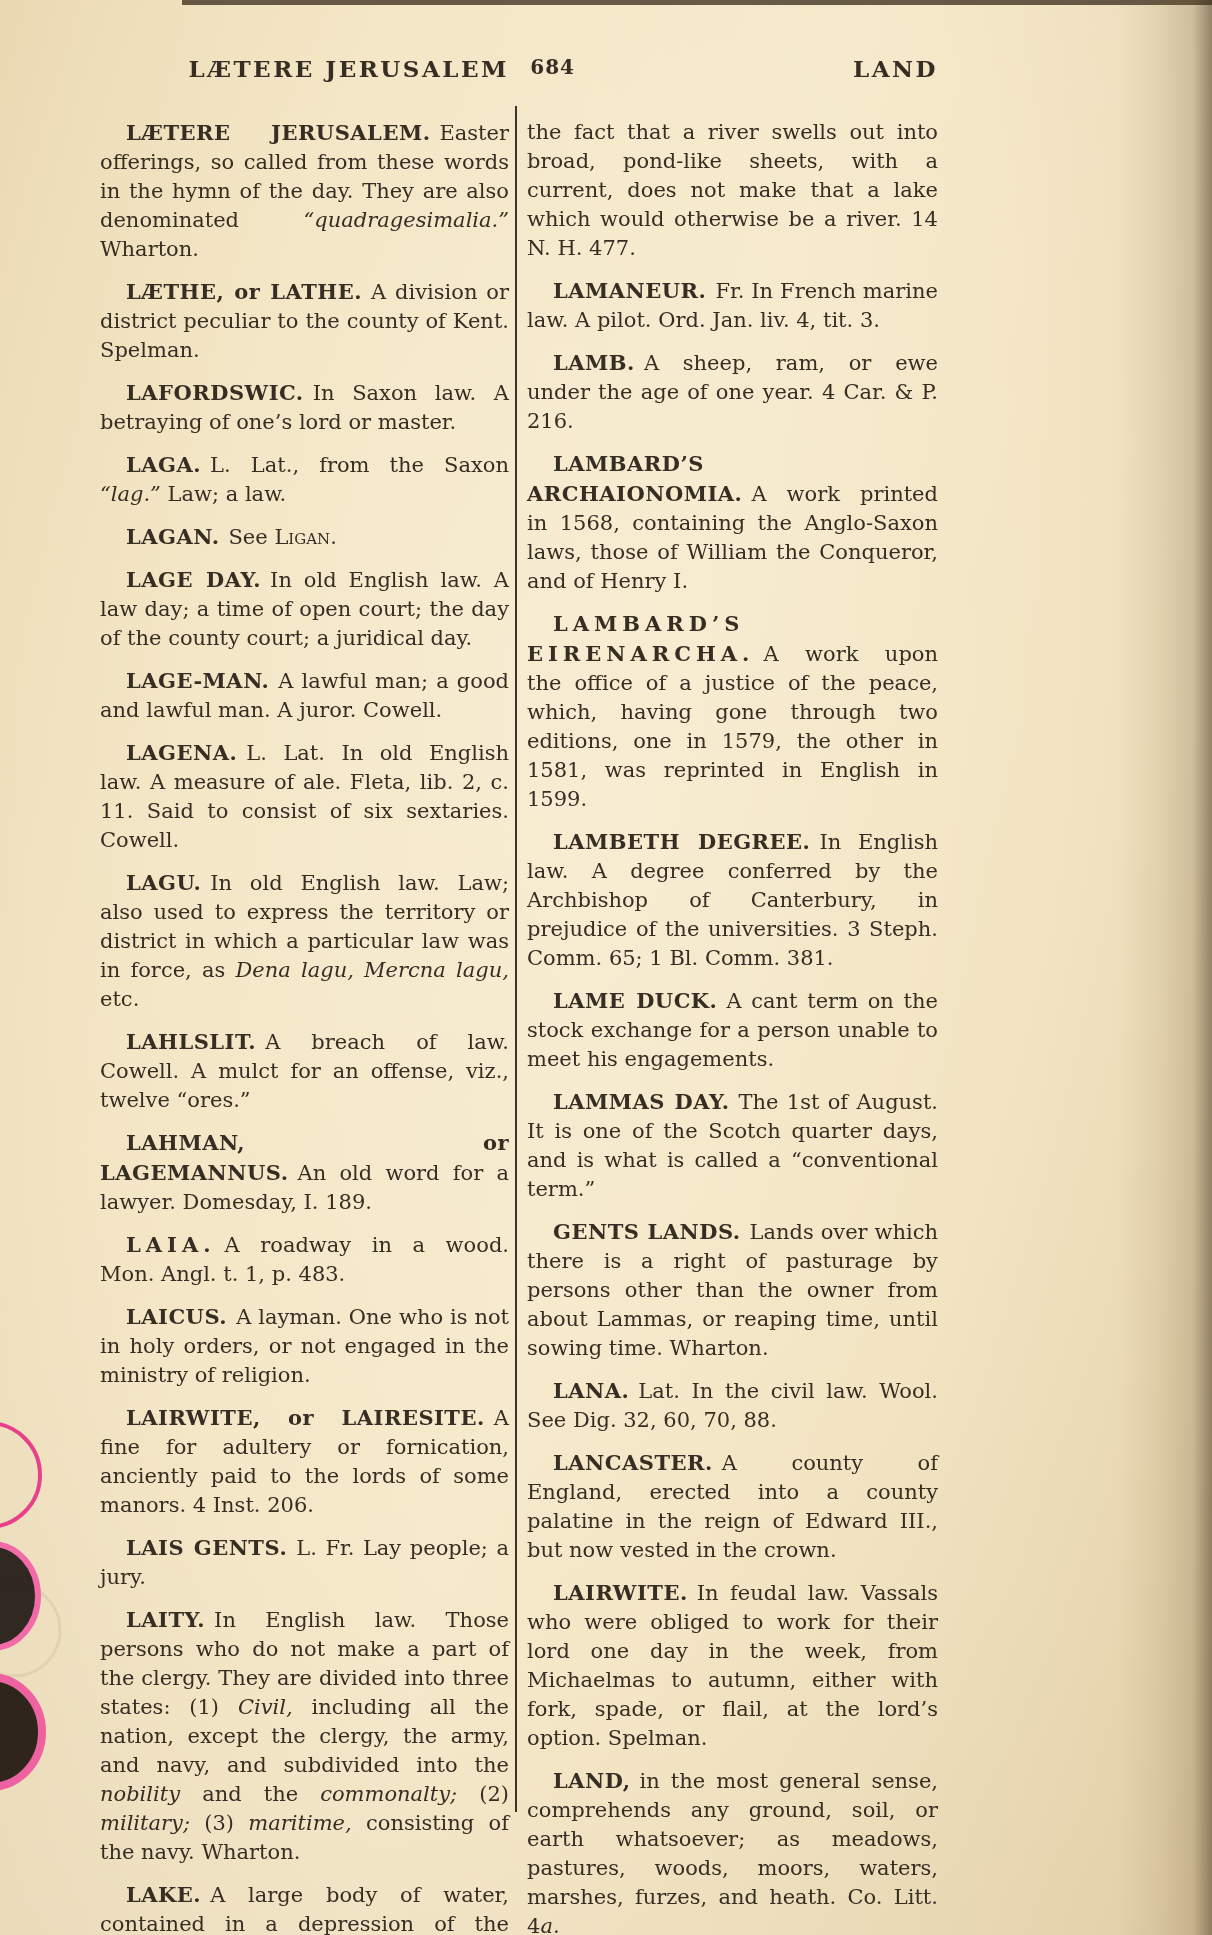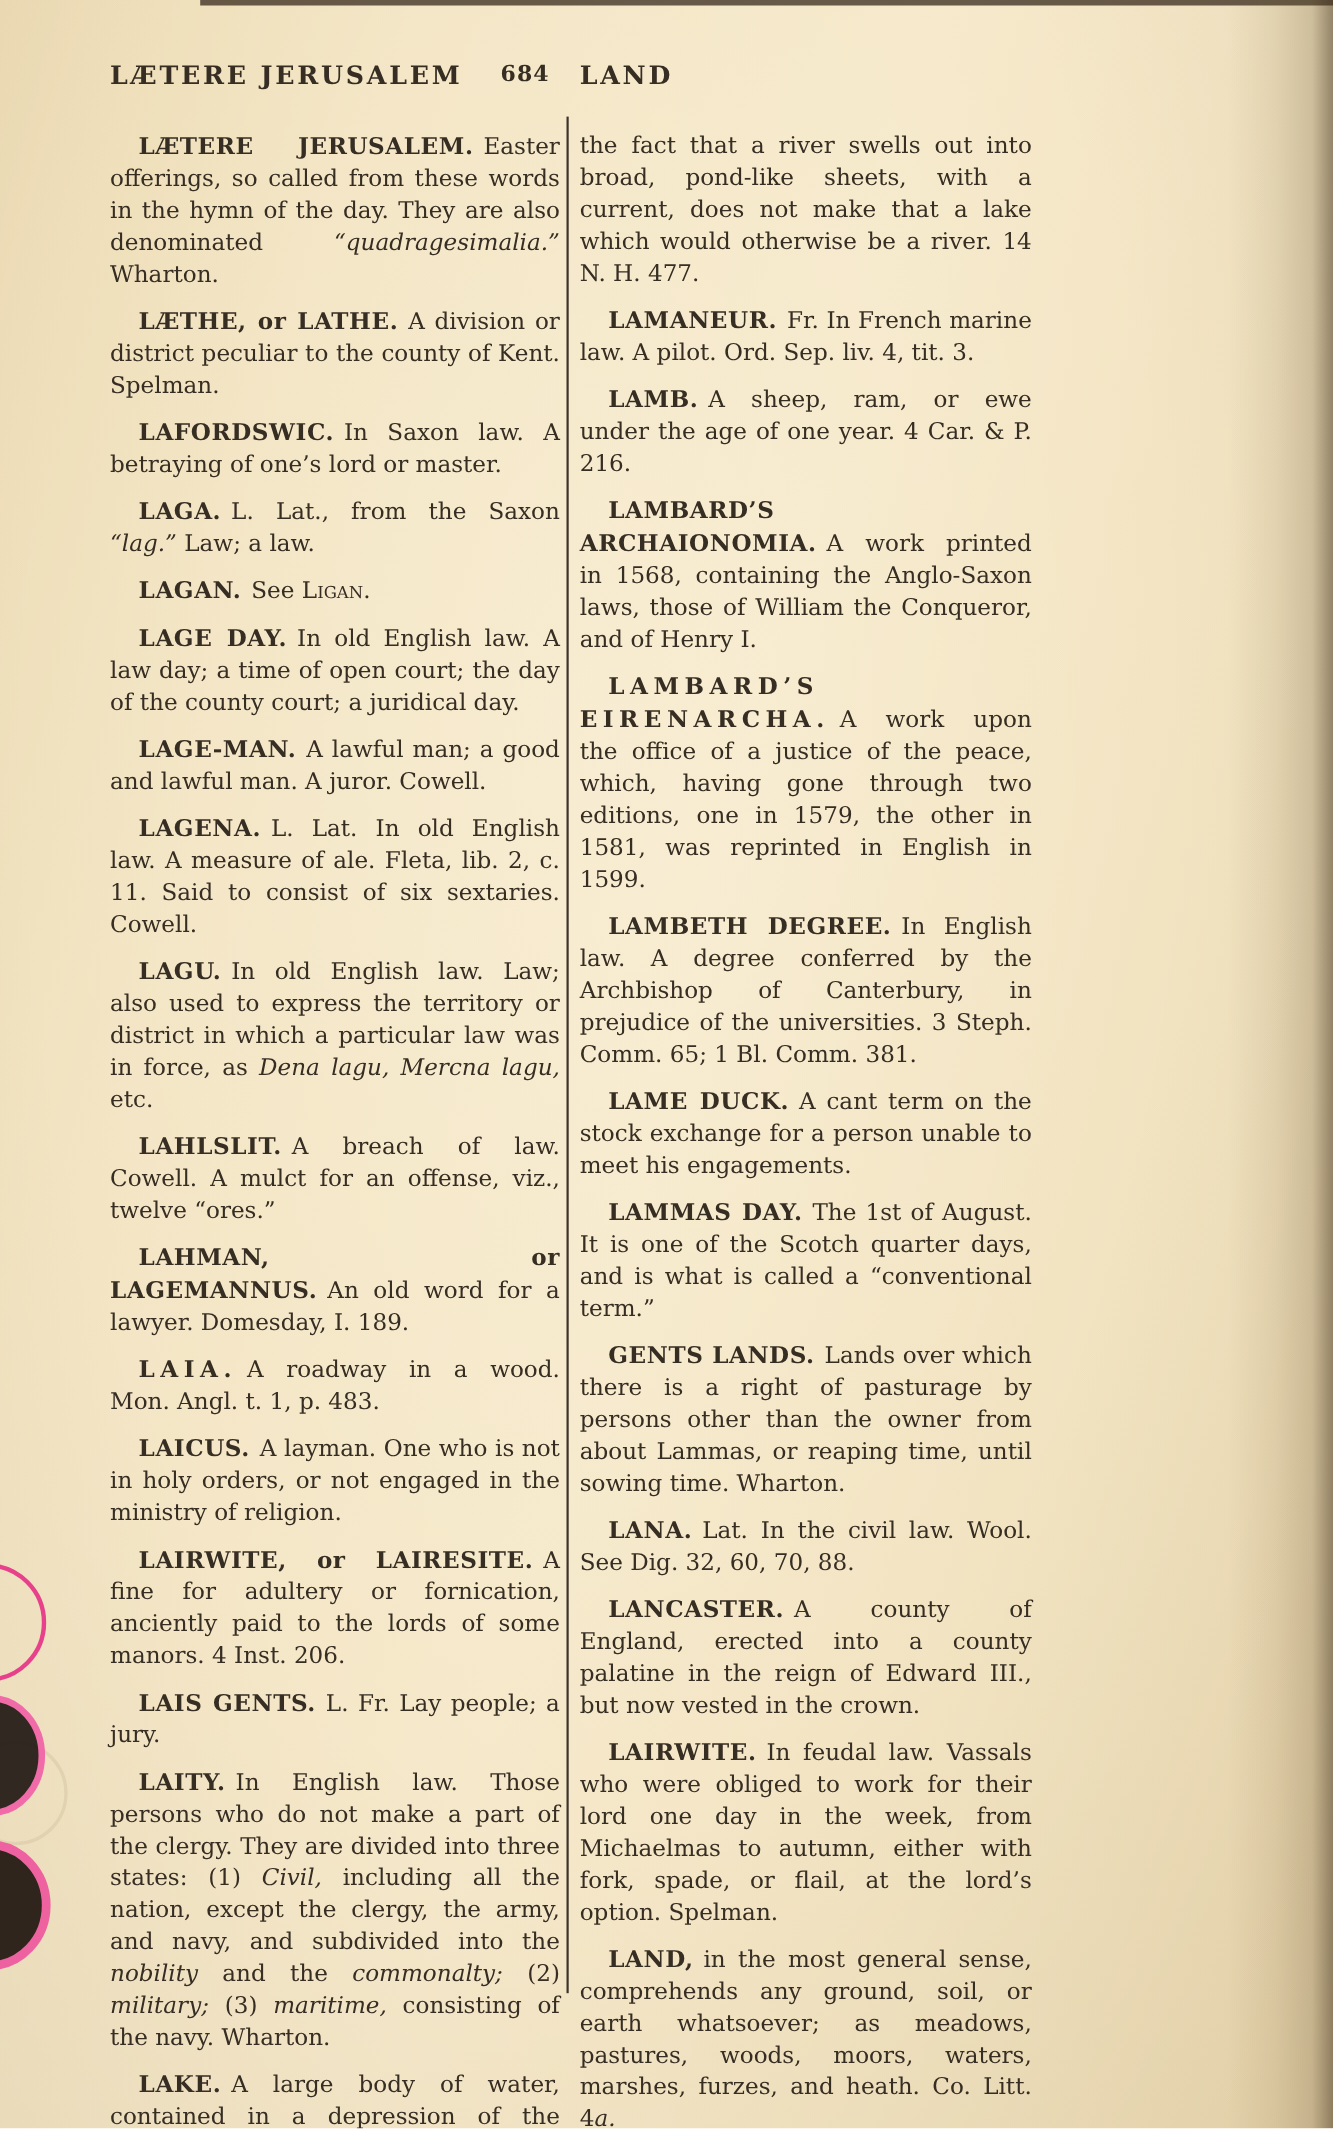--- a/index.html
+++ b/index.html
@@ -15,21 +15,21 @@
     background:radial-gradient(ellipse at 45% 35%, rgba(255,250,235,0.25) 0%, rgba(255,250,235,0) 55%, rgba(120,95,55,0.10) 100%);
   }
   .edge-top{
     position:absolute;top:0;left:182px;right:0;height:5px;
     background:rgba(55,42,27,0.75);filter:blur(0.6px);
   }
   .edge-right{
     position:absolute;top:0;right:0;width:96px;height:100%;
     background:linear-gradient(to right, rgba(120,95,55,0) 0%, rgba(118,92,52,0.10) 45%, rgba(98,76,42,0.22) 80%, rgba(66,49,27,0.52) 100%);
   }
-  .runhead{position:absolute;top:55px;font-weight:bold;font-size:23px;letter-spacing:2.5px;text-align:left;}
+  .runhead{position:absolute;top:55px;font-weight:bold;font-size:23px;letter-spacing:2.5px;text-align:right;}
   .rh-left{left:100px;width:409px;}
   .rh-num{left:455px;width:120px;font-size:20px;letter-spacing:1px;}
   .rh-right{left:527px;width:411px;}
   .divider{position:absolute;left:515px;top:106px;width:2px;height:1706px;background:#3c332a;}
   .col{position:absolute;top:118px;font-size:21px;line-height:29px;text-align:justify;}
   .col-left{left:100px;width:409px;}
   .col-right{left:527px;width:411px;}
   .entry{margin:13px 0 0 0;text-indent:26px;}
   .col .entry:first-child{margin-top:0;}
   .entry.cont{margin-top:0;}
@@ -66,21 +66,21 @@
       <p class="entry"><span class="term">LAHMAN, or LAGEMANNUS.</span><span>An old word for a lawyer. Domesday, I. 189.</span></p>
       <p class="entry"><span class="term spaced">LAIA.</span><span>A roadway in a wood. Mon. Angl. t. 1, p. 483.</span></p>
       <p class="entry"><span class="term">LAICUS.</span><span>A layman. One who is not in holy orders, or not engaged in the ministry of religion.</span></p>
       <p class="entry"><span class="term">LAIRWITE, or LAIRESITE.</span><span>A fine for adultery or fornication, anciently paid to the lords of some manors. 4 Inst. 206.</span></p>
       <p class="entry"><span class="term">LAIS GENTS.</span><span>L. Fr. Lay people; a jury.</span></p>
       <p class="entry"><span class="term">LAITY.</span><span>In English law. Those persons who do not make a part of the clergy. They are divided into three states: (1) </span><i>Civil,</i><span> including all the nation, except the clergy, the army, and navy, and subdivided into the </span><i>nobility</i><span> and the </span><i>commonalty;</i><span> (2) </span><i>military;</i><span> (3) </span><i>maritime,</i><span> consisting of the navy. Wharton.</span></p>
       <p class="entry"><span class="term">LAKE.</span><span>A large body of water, contained in a depression of the earth’s surface, and supplied from the drainage of a more or less extended area. Webster.</span></p>
     </div>
   <div class="col col-right" id="col-right">
       <p class="entry cont flush"><span>the fact that a river swells out into broad, pond-like sheets, with a current, does not make that a lake which would otherwise be a river. 14 N. H. 477.</span></p>
-      <p class="entry"><span class="term">LAMANEUR.</span><span>Fr. In French marine law. A pilot. Ord. Sep. liv. 4, tit. 3.</span></p>
+      <p class="entry"><span class="term">LAMANEUR.</span><span>Fr. In French marine law. A pilot. Ord. Jan. liv. 4, tit. 3.</span></p>
       <p class="entry"><span class="term">LAMB.</span><span>A sheep, ram, or ewe under the age of one year. 4 Car. &amp; P. 216.</span></p>
       <p class="entry"><span class="term">LAMBARD’S ARCHAIONOMIA.</span><span>A work printed in 1568, containing the Anglo-Saxon laws, those of William the Conqueror, and of Henry I.</span></p>
       <p class="entry"><span class="term spaced">LAMBARD’S EIRENARCHA.</span><span>A work upon the office of a justice of the peace, which, having gone through two editions, one in 1579, the other in 1581, was reprinted in English in 1599.</span></p>
       <p class="entry"><span class="term">LAMBETH DEGREE.</span><span>In English law. A degree conferred by the Archbishop of Canterbury, in prejudice of the universities. 3 Steph. Comm. 65; 1 Bl. Comm. 381.</span></p>
       <p class="entry"><span class="term">LAME DUCK.</span><span>A cant term on the stock exchange for a person unable to meet his engagements.</span></p>
       <p class="entry"><span class="term">LAMMAS DAY.</span><span>The 1st of August. It is one of the Scotch quarter days, and is what is called a </span><span>“conventional term.”</span></p>
       <p class="entry"><span class="term">GENTS LANDS.</span><span>Lands over which there is a right of pasturage by persons other than the owner from about Lammas, or reaping time, until sowing time. Wharton.</span></p>
       <p class="entry"><span class="term">LANA.</span><span>Lat. In the civil law. Wool. See Dig. 32, 60, 70, 88.</span></p>
       <p class="entry"><span class="term">LANCASTER.</span><span>A county of England, erected into a county palatine in the reign of Edward III., but now vested in the crown.</span></p>
       <p class="entry"><span class="term">LAIRWITE.</span><span>In feudal law. Vassals who were obliged to work for their lord one day in the week, from Michaelmas to autumn, either with fork, spade, or flail, at the lord’s option. Spelman.</span></p>

